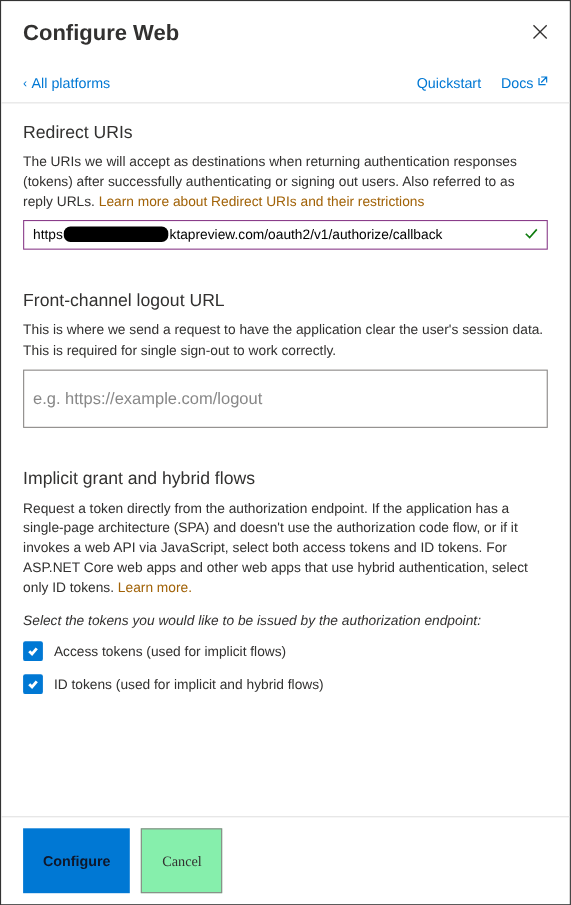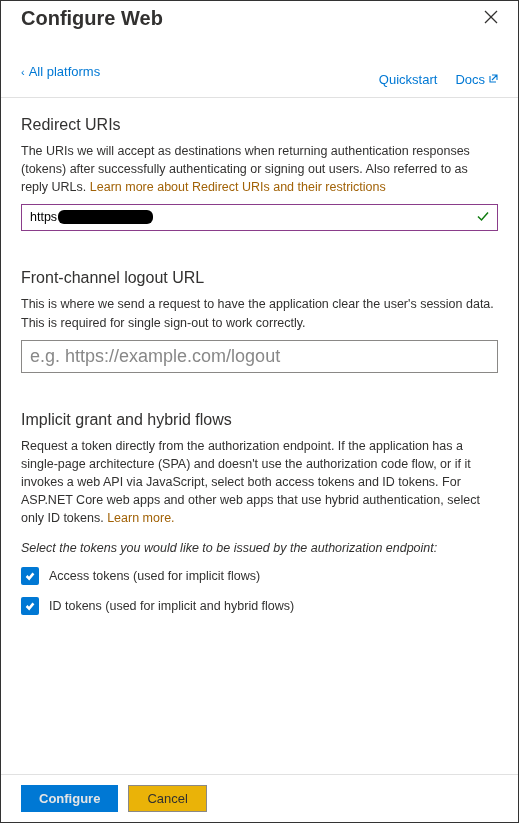--- a/index.html
+++ b/index.html
@@ -11,21 +11,21 @@
       font-family: 'Segoe UI', Tahoma, Geneva, Verdana, sans-serif;
       width: 519px;
       height: 823px;
       border: 1px solid #333;
       background: #fff;
       display: flex;
       flex-direction: column;
       overflow: hidden;
     }
     .header {
-      padding: 6px 20px 14px 20px;
+      padding: 18px 20px 14px 20px;
       display: flex;
       justify-content: space-between;
       align-items: center;
     }
     .header h1 {
       font-size: 20px;
       font-weight: 600;
       color: #323130;
     }
     .close-btn {
@@ -49,21 +49,20 @@
       display: flex;
       align-items: center;
       gap: 4px;
     }
     .back-caret {
       font-size: 11px;
     }
     .top-links {
       display: flex;
       gap: 18px;
-      margin-top: 16px;
     }
     .top-link {
       color: #0078d4;
       font-size: 13px;
       cursor: pointer;
       display: flex;
       align-items: center;
       gap: 3px;
     }
     .content {
@@ -97,23 +96,23 @@
     .uri-check {
       position: absolute;
       right: 8px;
       top: 50%;
       transform: translateY(-50%);
       color: #107c10;
       font-size: 14px;
     }
     .logout-input {
       width: 100%;
-      padding: 5px 8px;
+      padding: 17px 8px;
       border: 1px solid #8a8886;
-      font-size: 18px;
+      font-size: 15px;
       color: #323130;
       outline: none;
       font-family: inherit;
     }
     .logout-input::placeholder {
       color: #888;
     }
     .checkbox-row {
       display: flex;
       align-items: center;
@@ -150,36 +149,36 @@
       font-style: italic;
     }
     .footer {
       border-top: 1px solid #e1e1e1;
       padding: 10px 20px;
       display: flex;
       gap: 10px;
     }
     .btn-primary {
       background: #0078d4;
-      color: #e5e5e5;
+      color: #0f172a;
       border: none;
-      padding: 6px 18px;
+      padding: 22px 18px;
       font-size: 13px;
       font-weight: 600;
       cursor: pointer;
       font-family: inherit;
     }
     .btn-secondary {
-      background: #eab308;
+      background: #86efac;
       color: #323130;
       border: 1px solid #8a8886;
       padding: 5px 18px;
       font-size: 13px;
       cursor: pointer;
-      font-family: Liberation Sans, sans-serif;
+      font-family: Liberation Serif, serif;
     }
     .redact {
       background: #000;
       display: inline-block;
       width: 95px;
       height: 14px;
       vertical-align: middle;
       border-radius: 6px;
       margin: 0 1px;
     }
@@ -234,20 +233,21 @@
 
   <div class="section">
     <div class="section-title">Redirect URIs</div>
     <div class="section-desc">
       <span>The URIs we will accept as destinations when returning authentication responses (tokens) after successfully authenticating or signing out users. Also referred to as reply URLs. </span><span class="link-text">Learn more about Redirect URIs and their restrictions</span>
     </div>
     <div class="input-wrapper">
       <div class="uri-text">
         <span>https</span>
           <span class="redact"></span>
+          <span>ktapreview.com/oauth2/v1/authorize/callback</span>
       </div>
       <span class="uri-check">
         <svg width="14" height="14" viewBox="0 0 14 14">
             <path d="M2 7 L5.5 10.5 L12 3" stroke="#107c10" stroke-width="1.5" fill="none"></path>
           </svg>
       </span>
     </div>
   </div>
 
   <div class="section">

